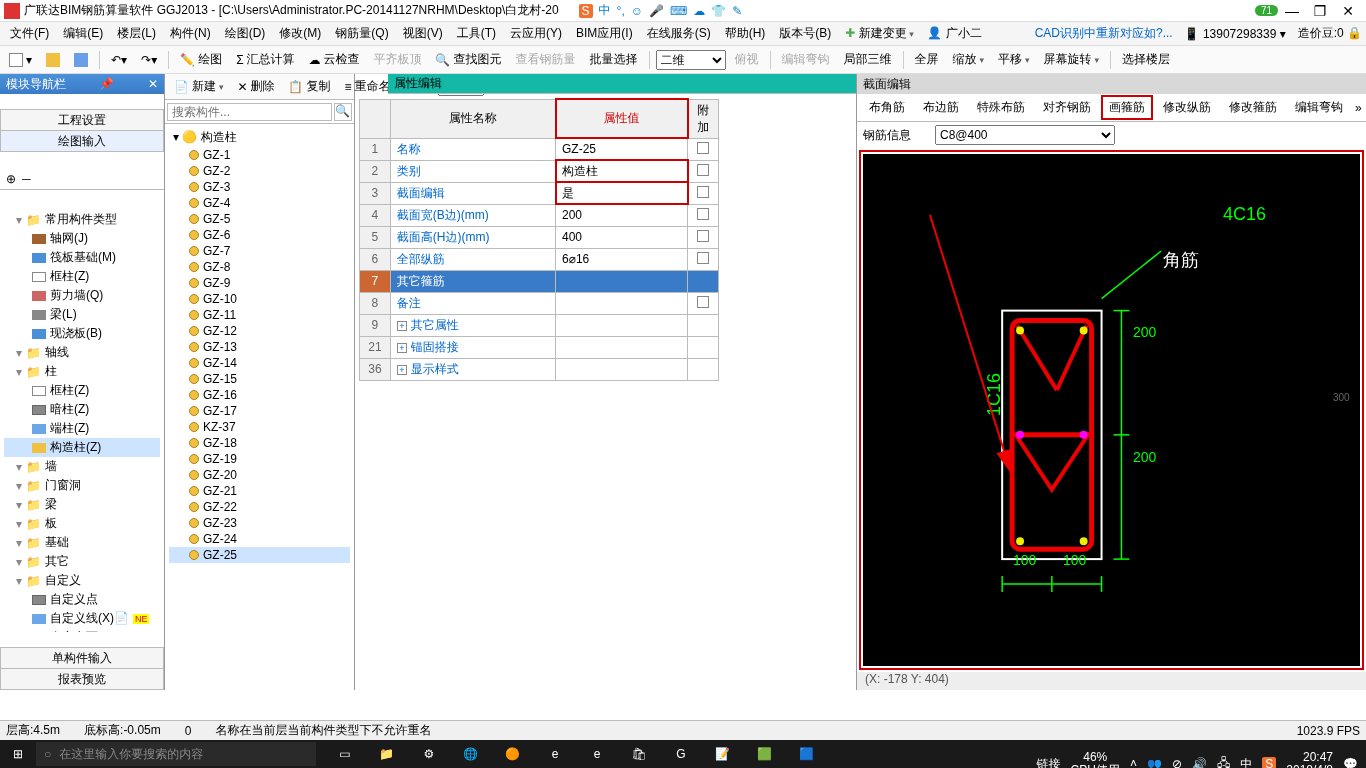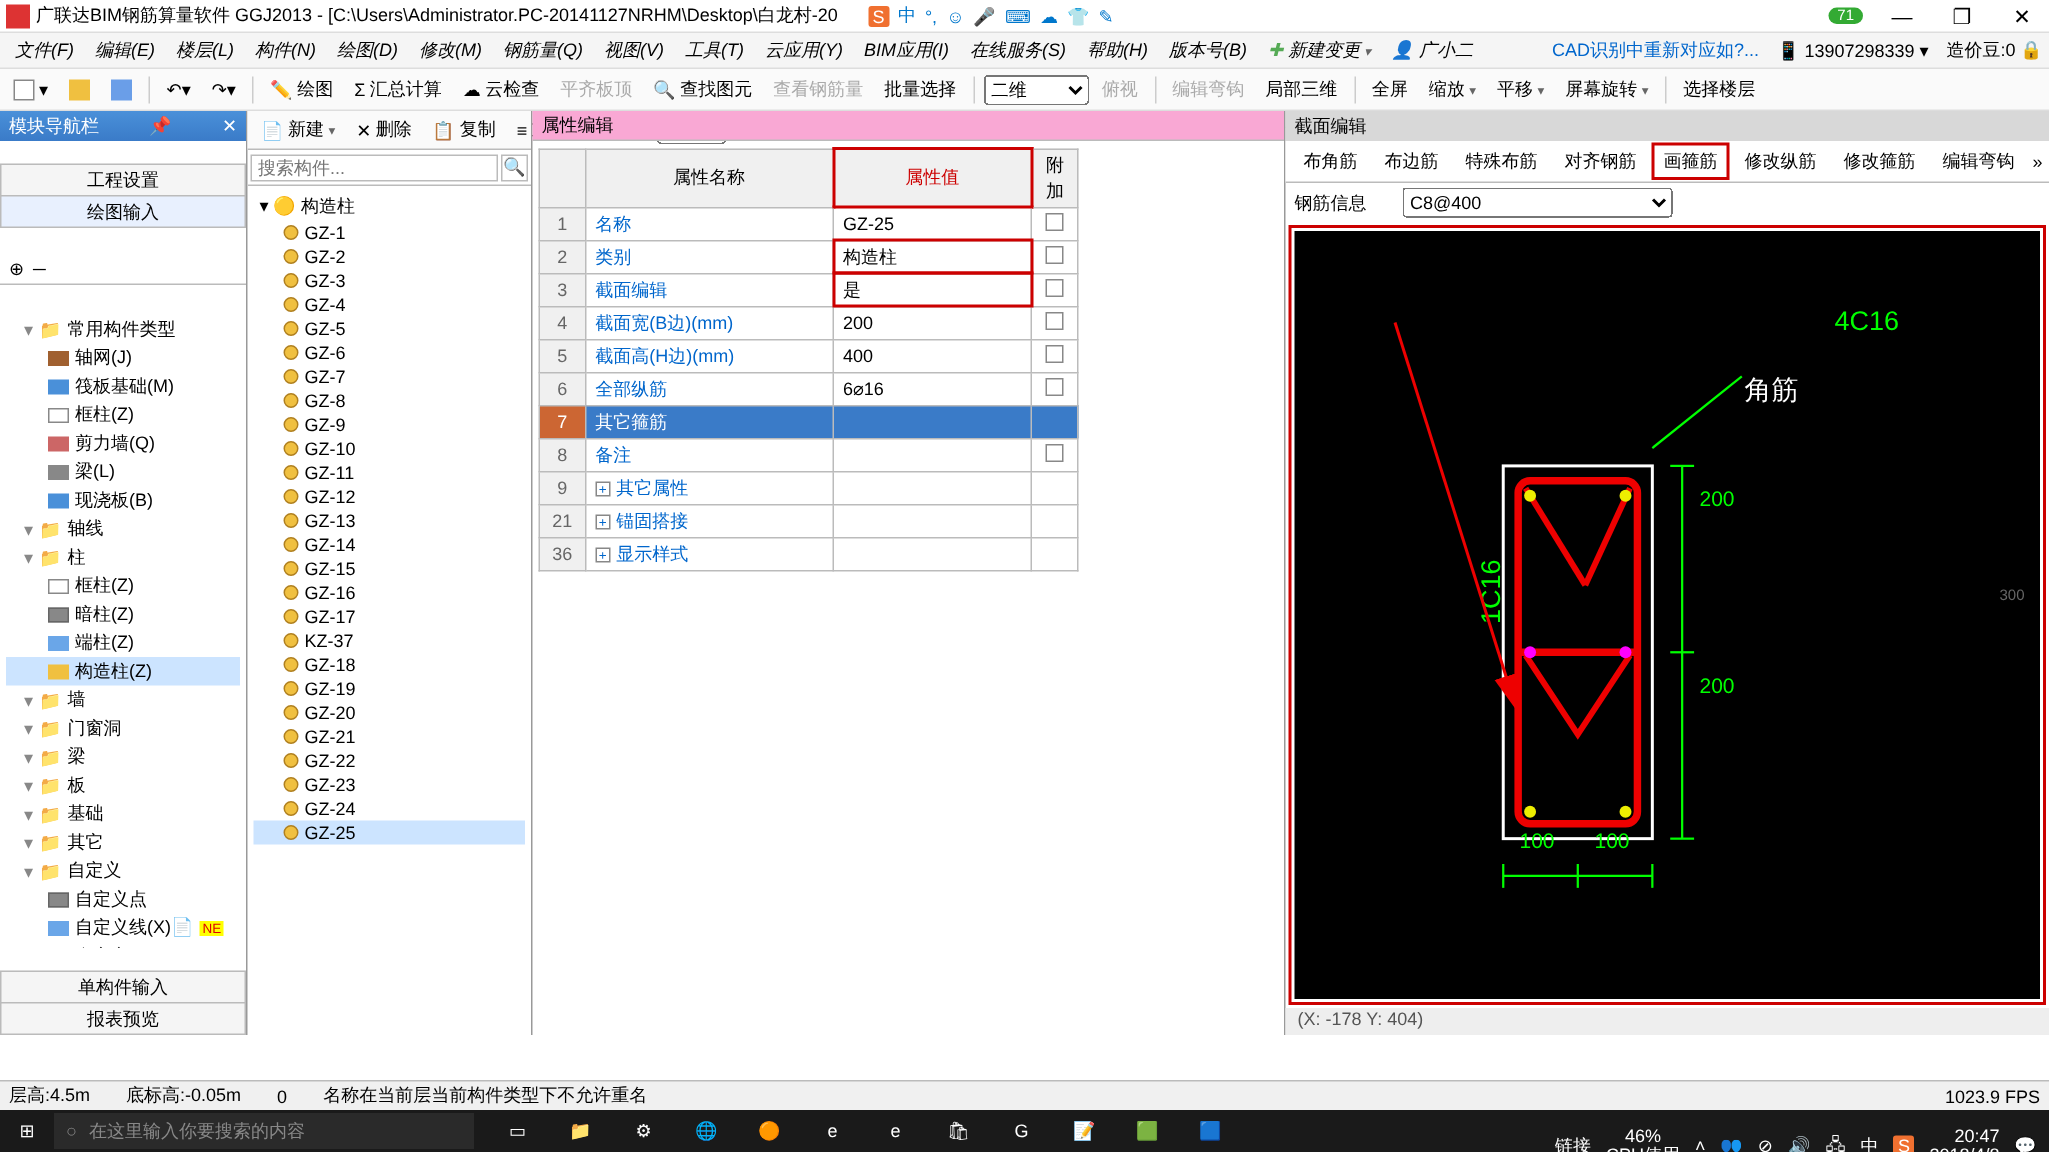--- a/index.html
+++ b/index.html
@@ -5,27 +5,27 @@
 * { margin: 0; padding: 0; box-sizing: border-box; font-family: "Microsoft YaHei", SimSun, sans-serif; font-size: 12px; }
 body { background: #fff; overflow: hidden; width: 1366px; height: 768px; position: relative; }
 
 
 .titlebar { height: 22px; background: #fff; display: flex; align-items: center; padding: 0 4px; border-bottom: 1px solid #ddd; }
 .titlebar .icon { width: 16px; height: 16px; background: #d33; margin-right: 4px; }
 .titlebar .title { flex: 0 0 auto; color: #000; }
 .titlebar .ime { display: flex; gap: 6px; margin-left: 20px; align-items: center; color: #0077cc; }
 .titlebar .ime span { cursor: pointer; }
 .titlebar .spacer { flex: 1; }
-.titlebar .winbtns { display: flex; gap: 12px; align-items: center; }
+.titlebar .winbtns { display: flex; align-items: center; }
 .titlebar .winbtns .badge { background: #3a3; color: #fff; border-radius: 8px; padding: 0 6px; font-size: 10px; }
 .titlebar .winbtns .btn { width: 28px; text-align: center; cursor: pointer; font-size: 14px; }
 
 
 .menubar { height: 24px; display: flex; align-items: center; padding: 0 4px; gap: 2px; border-bottom: 1px solid #ddd; background: #f5f5f5; }
-.menubar .item { padding: 2px 6px; cursor: pointer; font-style: italic; }
+.menubar .item { padding: 2px 6px; cursor: pointer; }
 .menubar .right { margin-left: auto; display: flex; gap: 12px; align-items: center; }
 .menubar .cad-link { color: #0066cc; }
 .menubar .phone { color: #000; }
 
 
 .toolbar { height: 28px; display: flex; align-items: center; padding: 0 4px; gap: 4px; border-bottom: 1px solid #ddd; background: #fafafa; }
 .toolbar .tbtn { padding: 2px 5px; cursor: pointer; display: flex; align-items: center; gap: 3px; white-space: nowrap; }
 .toolbar .sep { width: 1px; height: 18px; background: #ccc; margin: 0 2px; }
 .toolbar .ico { width: 14px; height: 14px; display: inline-block; }
 .ico-new { background: #fff; border: 1px solid #888; }
@@ -65,21 +65,21 @@
 .complist .search input { flex: 1; border: 1px solid #bbb; height: 18px; padding: 0 4px; }
 .complist .search .mag { width: 18px; height: 18px; border: 1px solid #bbb; margin-left: 2px; text-align: center; cursor: pointer; }
 .complist .ctree { flex: 1; overflow: auto; padding: 4px; }
 .complist .ctree .cn { padding: 1px 0 1px 20px; cursor: pointer; display: flex; align-items: center; gap: 4px; }
 .complist .ctree .cn.root { padding-left: 4px; }
 .complist .ctree .cn.sel { background: #cce4ff; }
 .complist .ctree .bullet { width: 10px; height: 10px; border-radius: 50%; background: #f0c040; border: 1px solid #b08020; }
 
 
 .center { flex: 1; display: flex; flex-direction: column; min-width: 0; }
-.center .sectitle { height: 20px; border-bottom: 1px solid #bbb; padding: 0 6px; display: flex; align-items: center; background: #f9a8d4; }
+.center .sectitle { height: 20px; border-bottom: 1px solid #bbb; padding: 0 6px; display: flex; align-items: center; background: #14b8a6; margin-left: 33px; }
 .proptable { border-collapse: collapse; width: 360px; margin: 4px; }
 .proptable th, .proptable td { border: 1px solid #bbb; padding: 2px 6px; height: 18px; }
 .proptable th { background: #f0f0f0; font-weight: normal; }
 .proptable th.val { background: #f0f0f0; color: #cc0000; border: 2px solid #cc0000; }
 .proptable .rownum { width: 28px; text-align: center; background: #f0f0f0; color: #666; }
 .proptable .pname { width: 150px; color: #0066cc; }
 .proptable .pval { width: 120px; }
 .proptable .padd { width: 28px; text-align: center; }
 .proptable tr.selrow td { background: #3a7bc8; color: #fff; }
 .proptable tr.selrow .rownum { background: #cc6633; color: #fff; }

